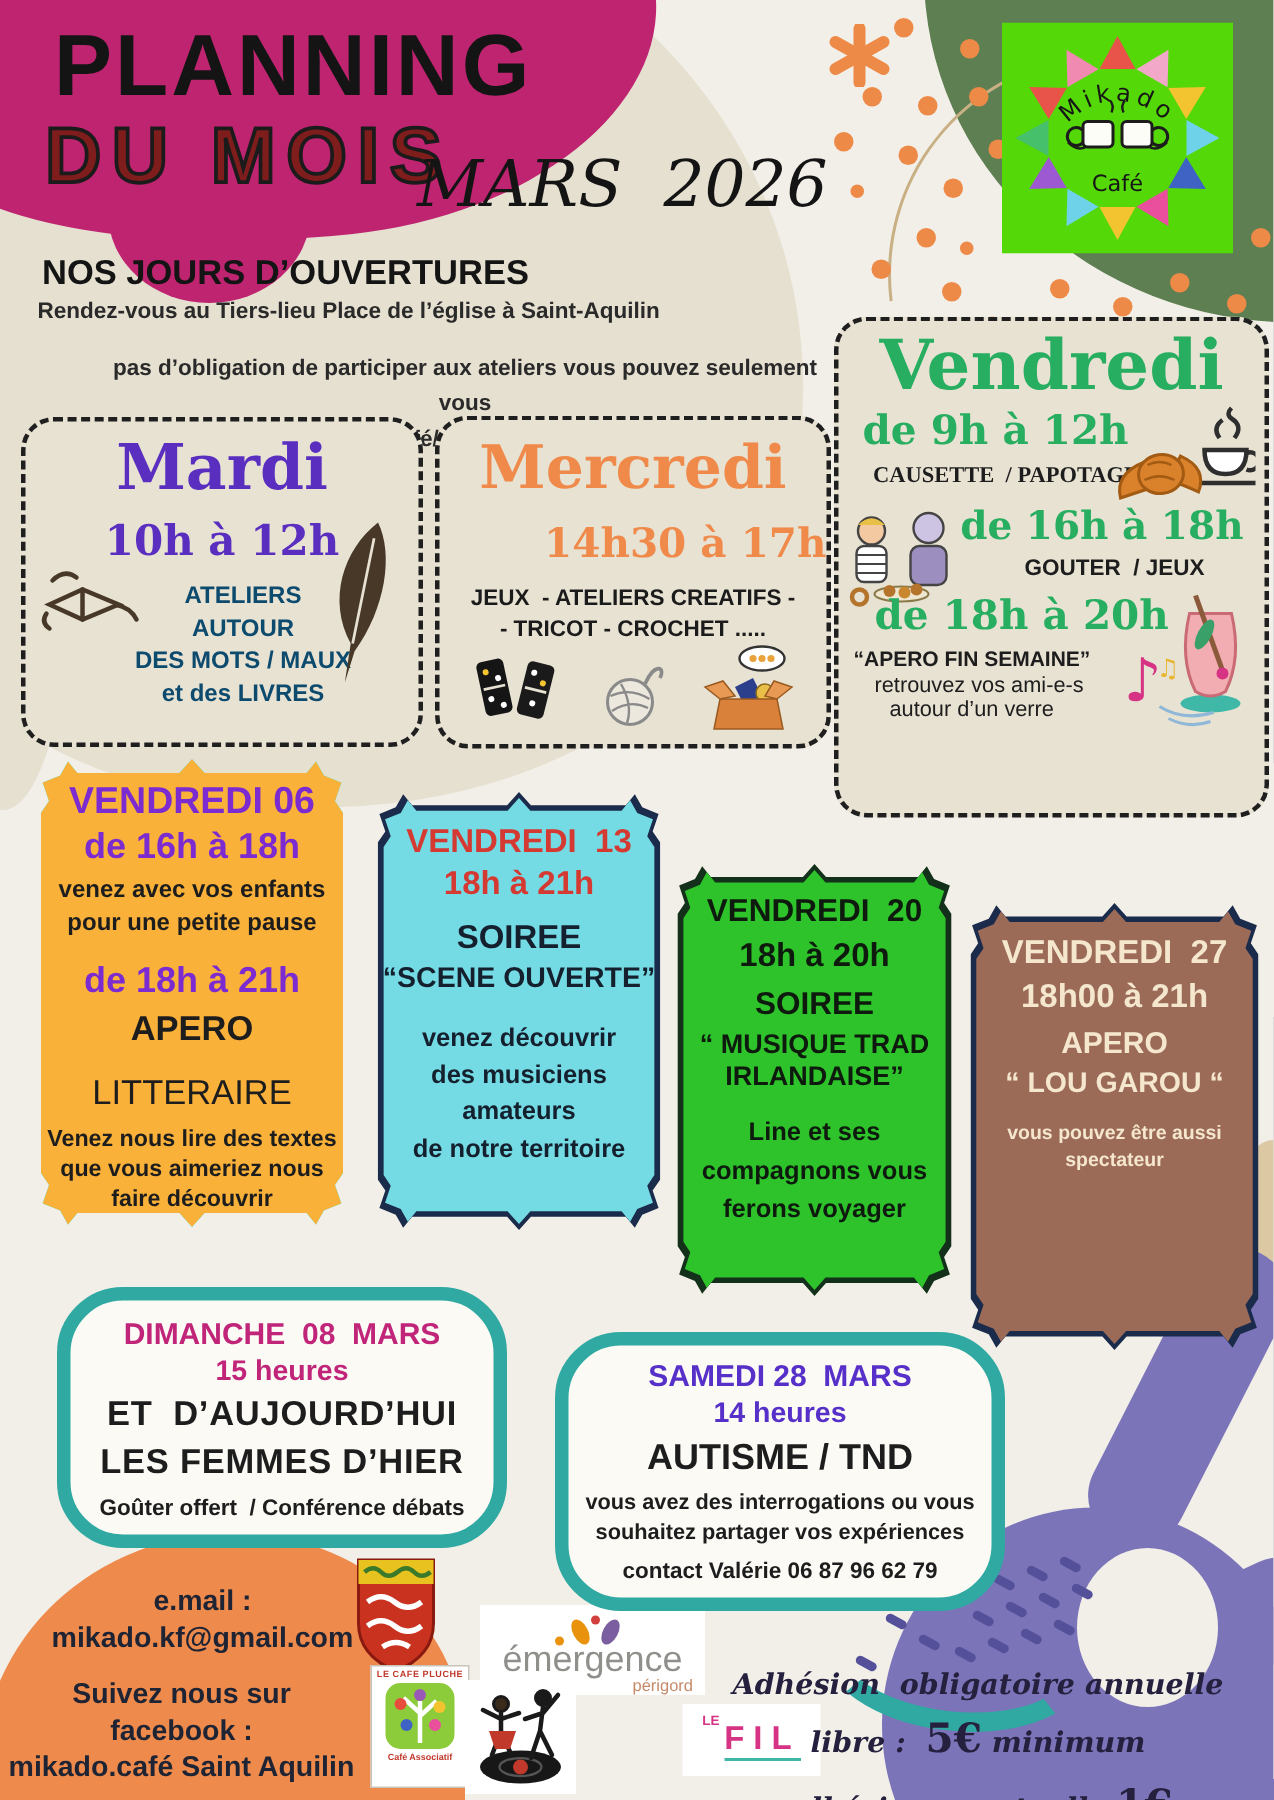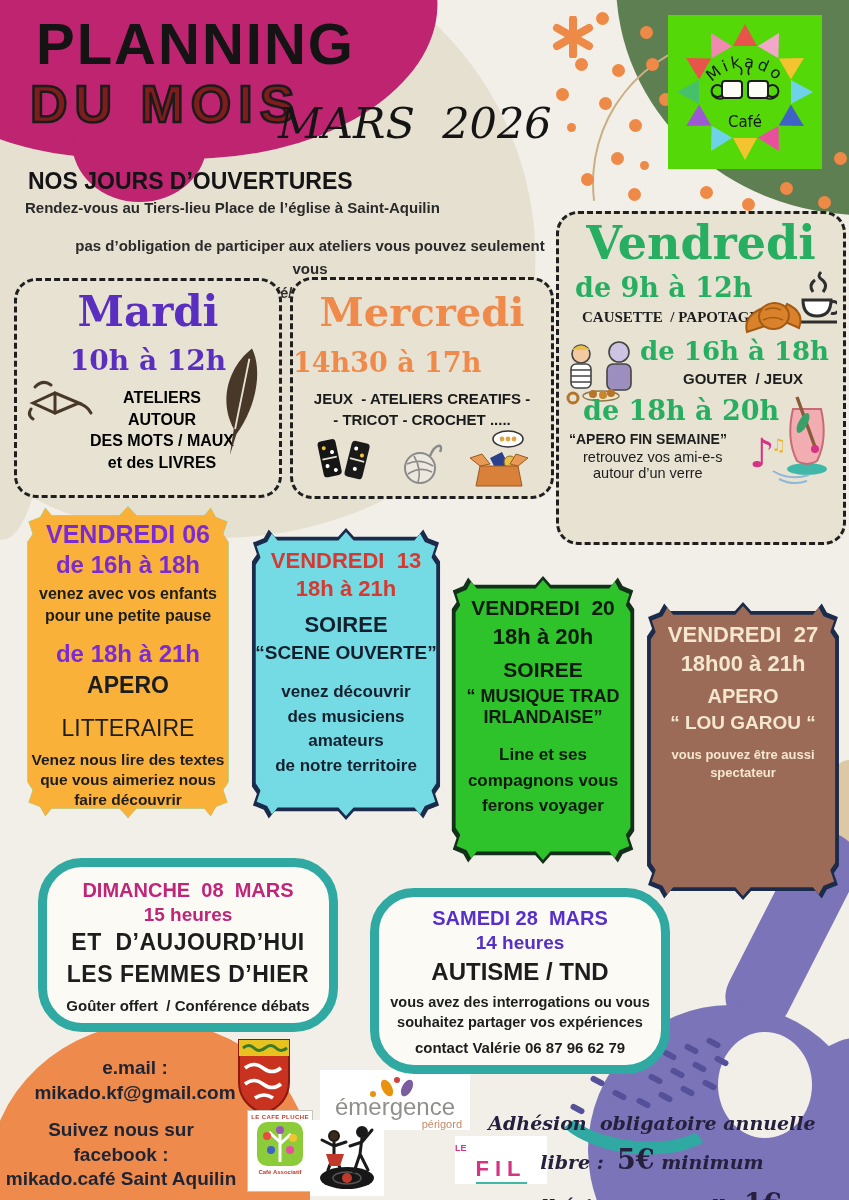--- a/index.html
+++ b/index.html
@@ -44,23 +44,23 @@
           color:#2a2a2a;line-height:1.55;z-index:5;}
 
   
   .ocard{position:absolute;background:#E8E2D3;border:3px dashed #1f1f1f;border-radius:22px;z-index:5;}
   .ocard .head{font-family:"DejaVu Serif",serif;font-weight:700;text-align:center;}
   .mardi{left:14px;top:278px;width:262px;height:214px;}
   .mercredi{left:290px;top:277px;width:258px;height:216px;}
   .vendredi{left:556px;top:211px;width:284px;height:328px;}
   .mardi .head{font-size:42px;color:#5A2FC0;margin-top:6px;}
   .mardi .time{font-family:"DejaVu Serif",serif;font-weight:700;font-size:28px;color:#5A2FC0;text-align:center;margin-top:8px;}
-  .mardi .body{margin-top:10px;text-align:center;font-size:16px;font-weight:700;line-height:1.35;color:#000000;}
+  .mardi .body{margin-top:10px;text-align:center;font-size:16px;font-weight:700;line-height:1.35;color:#0c4a6e;}
   .mercredi .head{font-size:40px;color:#EF8A4B;margin-top:8px;}
-  .mercredi .time{font-family:"DejaVu Serif",serif;font-weight:700;font-size:27px;color:#EF8A4B;text-align:left;margin-top:12px;}
+  .mercredi .time{font-family:"DejaVu Serif",serif;font-weight:700;font-size:27px;color:#EF8A4B;text-align:right;margin-top:12px;}
   .mercredi .body{margin-top:10px;text-align:center;font-size:15px;font-weight:700;line-height:1.4;color:#1b1b1b;}
   .mer-icons{position:absolute;left:0;bottom:8px;width:100%;display:flex;justify-content:space-evenly;align-items:flex-end;}
   .vendredi .head{font-size:46px;color:#27AE60;margin-top:2px;}
   .vgreen{font-family:"DejaVu Serif",serif;font-weight:700;color:#27AE60;}
   .vrow{position:relative;padding:0 10px;}
 
   
   .clip{clip-path:polygon(50% 0,54% 3%,86% 3%,89% .5%,91.5% 3.5%,97% 5%,95% 9%,97.5% 11.5%,97.5% 88.5%,95% 91%,97% 95%,91.5% 96.5%,89% 99.5%,86% 97%,54% 97%,50% 100%,46% 97%,14% 97%,11% 99.5%,8.5% 96.5%,3% 95%,5% 91%,2.5% 88.5%,2.5% 11.5%,5% 9%,3% 5%,8.5% 3.5%,11% .5%,14% 3%,46% 3%);}
   .plaque{position:absolute;z-index:5;}
   .plaque .in{position:absolute;inset:4px;display:flex;flex-direction:column;align-items:center;text-align:center;}
@@ -95,21 +95,21 @@
   .member .price{font-size:27px;font-style:normal;}
   .logo-box{position:absolute;background:#fff;z-index:3;}
   .pluche{left:247px;top:1110px;width:64px;height:80px;border:1px solid #c9c4ba;display:flex;flex-direction:column;align-items:center;}
   .pluche .t{font-size:6px;font-weight:700;color:#C0392B;margin-top:3px;letter-spacing:.4px;}
   .pluche .tree{width:46px;height:44px;background:#8CCB3A;border-radius:10px;margin-top:2px;position:relative;}
   .pluche .b{font-size:6px;font-weight:700;color:#C0392B;margin-top:3px;}
   .emer{left:320px;top:1070px;width:150px;height:60px;display:flex;flex-direction:column;align-items:center;justify-content:flex-end;}
   .emer .word{font-size:24px;color:#8F8F8B;line-height:.9;}
   .emer .sub{font-size:11px;color:#C58A6A;align-self:flex-end;margin-right:8px;}
   .dance{left:310px;top:1120px;width:74px;height:76px;}
-  .fil{left:455px;top:1136px;width:92px;height:48px;display:flex;align-items:center;justify-content:center;gap:3px;flex-direction:column;}
+  .fil{left:455px;top:1136px;width:92px;height:48px;display:flex;align-items:center;justify-content:center;gap:3px;}
   .fil .le{font-size:9px;font-weight:700;color:#D63384;align-self:flex-start;margin-top:6px;}
   .fil .f{font-size:22px;font-weight:700;color:#D63384;letter-spacing:6px;border-bottom:2px solid #3FB8A8;}
   .star-svg{position:absolute;left:552px;top:16px;z-index:2;}
   .logo-sq{position:absolute;left:668px;top:15px;z-index:3;}
 </style>
 </head>
 <body>
 
 <div class="poster">
 

